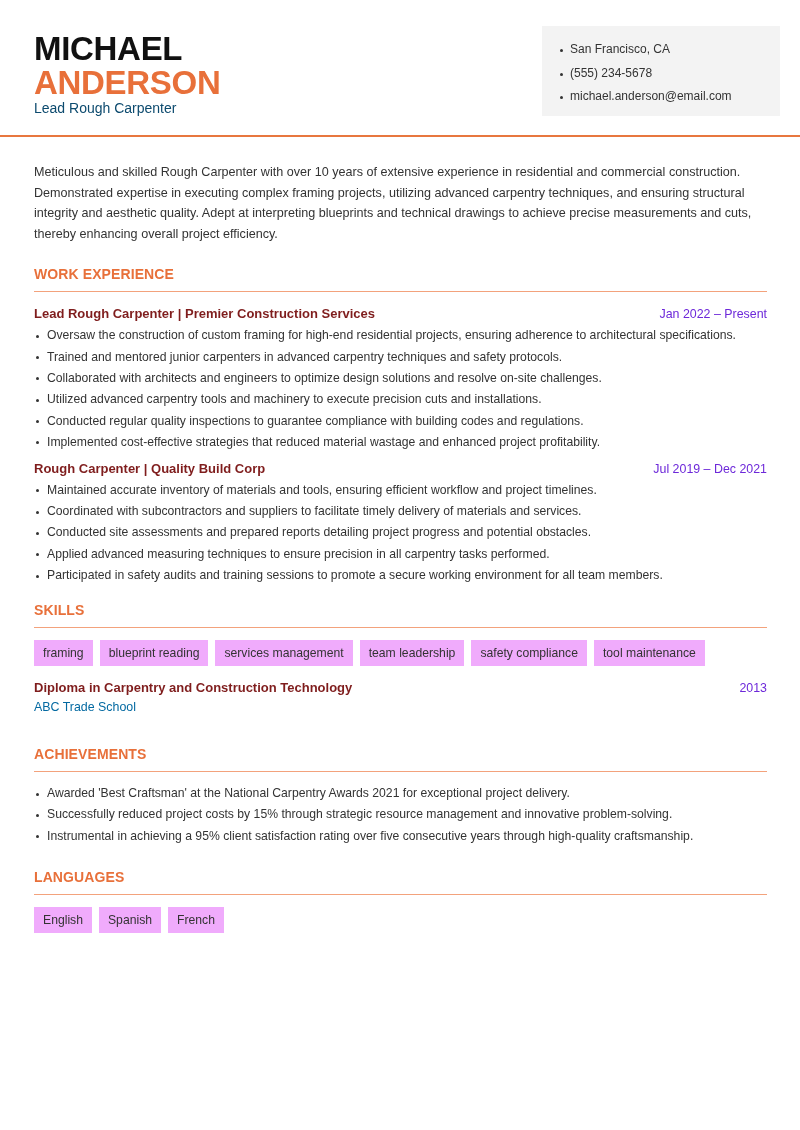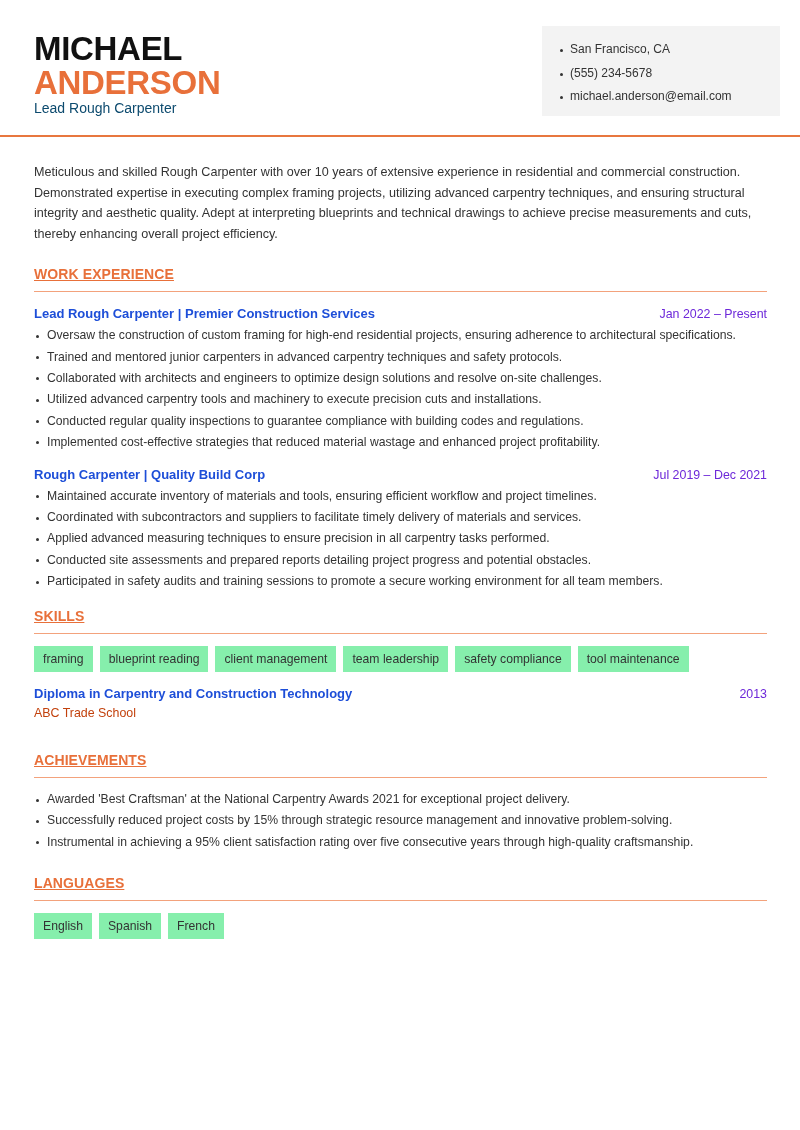--- a/index.html
+++ b/index.html
@@ -12,35 +12,35 @@
   .name .last { color: #e8703a; display: block; }
   .title { position: absolute; left: 34px; top: 100px; font-size: 14px; color: #0c4a6e; }
 
   .contact { position: absolute; left: 542px; top: 26px; width: 238px; height: 90px; background: #f3f3f3; padding: 12px 0 0 18px; }
   .contact li { list-style: none; font-size: 12px; color: #333; line-height: 23.5px; position: relative; padding-left: 10px; }
   .contact li::before { content: ""; position: absolute; left: 0; top: 11px; width: 3px; height: 3px; background: #333; border-radius: 50%; }
 
   .content { position: absolute; left: 34px; top: 162px; width: 733px; }
   .summary { font-size: 12.6px; line-height: 20.6px; color: #333; }
 
-  .section-title { font-size: 14px; font-weight: 700; color: #e8703a; letter-spacing: 0.1px; margin-top: 22px; padding-bottom: 9px; border-bottom: 1.5px solid #f3a27c; text-decoration: underline; }
+  .section-title { font-size: 14px; font-weight: 700; color: #e8703a; letter-spacing: 0.1px; margin-top: 22px; padding-bottom: 9px; border-bottom: 1.5px solid #f3a27c; }
 
   .job { margin-top: 14px; }
   .job-head { display: flex; justify-content: space-between; align-items: baseline; }
-  .job-title { font-size: 13px; font-weight: 700; color: #1d4ed8; }
+  .job-title { font-size: 13px; font-weight: 700; color: #7f1d1d; }
   .job-date { font-size: 12.4px; color: #6d28d9; }
   ul.bullets { margin-top: 6px; }
   ul.bullets li { list-style: none; position: relative; padding-left: 13px; font-size: 12.2px; line-height: 17px; color: #333; margin-bottom: 4.3px; }
   ul.bullets li::before { content: ""; position: absolute; left: 2px; top: 7.5px; width: 3px; height: 3px; background: #333; border-radius: 50%; }
 
   .tags { display: flex; gap: 7px; margin-top: 12px; }
-  .tag { background: #86efac; font-size: 12.2px; color: #333; padding: 6px 9px; line-height: 14px; }
+  .tag { background: #f0abfc; font-size: 12.2px; color: #333; padding: 6px 9px; line-height: 14px; }
 
   .edu { margin-top: 14px; }
-  .edu-school { font-size: 12.4px; color: #c2410c; margin-top: 5px; }
+  .edu-school { font-size: 12.4px; color: #0369a1; margin-top: 5px; }
 </style>
 </head>
 <body>
 
 <div class="header">
   <div class="name">
     <span class="first">MICHAEL</span>
     <span class="last">ANDERSON</span>
   </div>
   <div class="title">Lead Rough Carpenter</div>
@@ -64,39 +64,39 @@
     <ul class="bullets">
       <li>Oversaw the construction of custom framing for high-end residential projects, ensuring adherence to architectural specifications.</li>
       <li>Trained and mentored junior carpenters in advanced carpentry techniques and safety protocols.</li>
       <li>Collaborated with architects and engineers to optimize design solutions and resolve on-site challenges.</li>
       <li>Utilized advanced carpentry tools and machinery to execute precision cuts and installations.</li>
       <li>Conducted regular quality inspections to guarantee compliance with building codes and regulations.</li>
       <li>Implemented cost-effective strategies that reduced material wastage and enhanced project profitability.</li>
     </ul>
   </div>
 
-  <div class="job" style="margin-top:16px">
+  <div class="job" style="margin-top:10px">
     <div class="job-head">
       <span class="job-title">Rough Carpenter | Quality Build Corp</span>
       <span class="job-date">Jul 2019 – Dec 2021</span>
     </div>
     <ul class="bullets">
       <li>Maintained accurate inventory of materials and tools, ensuring efficient workflow and project timelines.</li>
       <li>Coordinated with subcontractors and suppliers to facilitate timely delivery of materials and services.</li>
+      <li>Conducted site assessments and prepared reports detailing project progress and potential obstacles.</li>
       <li>Applied advanced measuring techniques to ensure precision in all carpentry tasks performed.</li>
-      <li>Conducted site assessments and prepared reports detailing project progress and potential obstacles.</li>
       <li>Participated in safety audits and training sessions to promote a secure working environment for all team members.</li>
     </ul>
   </div>
 
   <div class="section-title" style="margin-top:18px">SKILLS</div>
   <div class="tags">
     <span class="tag">framing</span>
     <span class="tag">blueprint reading</span>
-    <span class="tag">client management</span>
+    <span class="tag">services management</span>
     <span class="tag">team leadership</span>
     <span class="tag">safety compliance</span>
     <span class="tag">tool maintenance</span>
   </div>
 
   <div class="edu">
     <div class="job-head">
       <span class="job-title">Diploma in Carpentry and Construction Technology</span>
       <span class="job-date">2013</span>
     </div>

